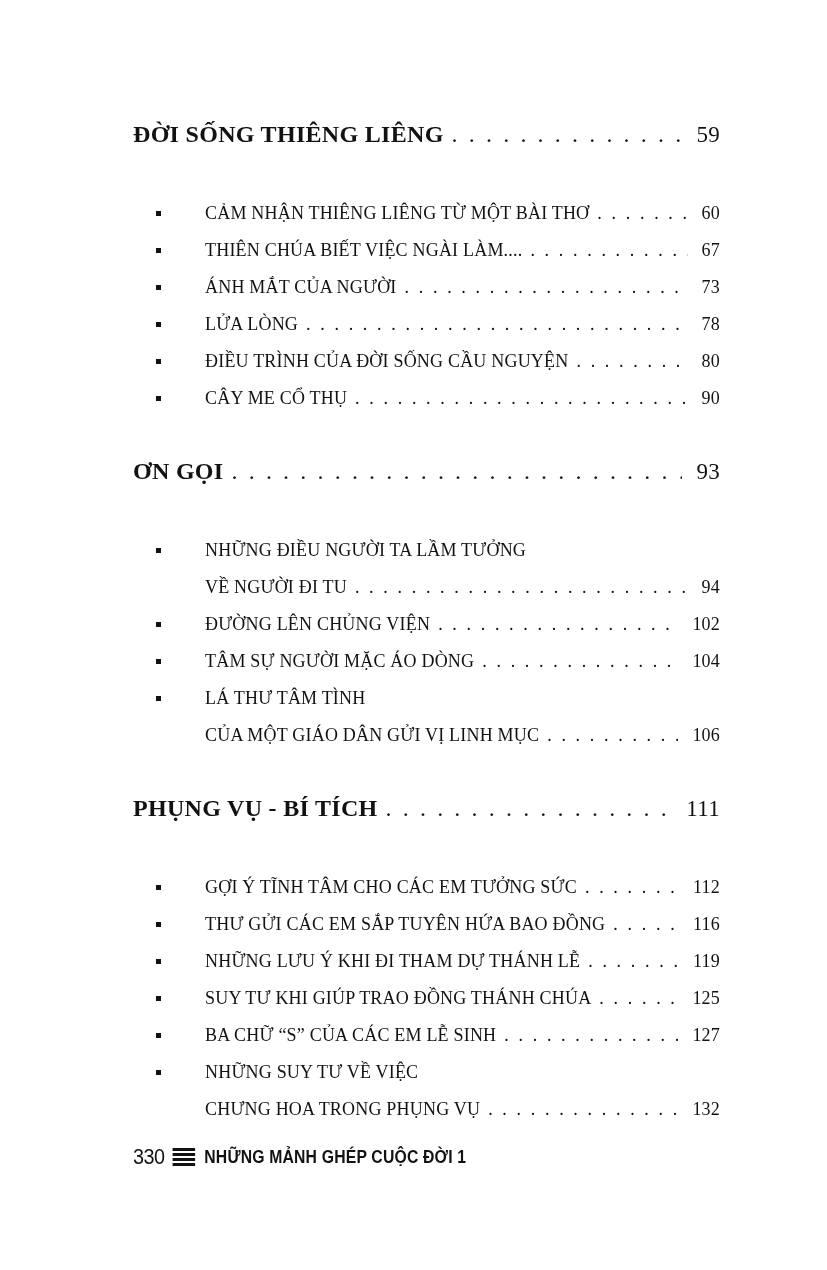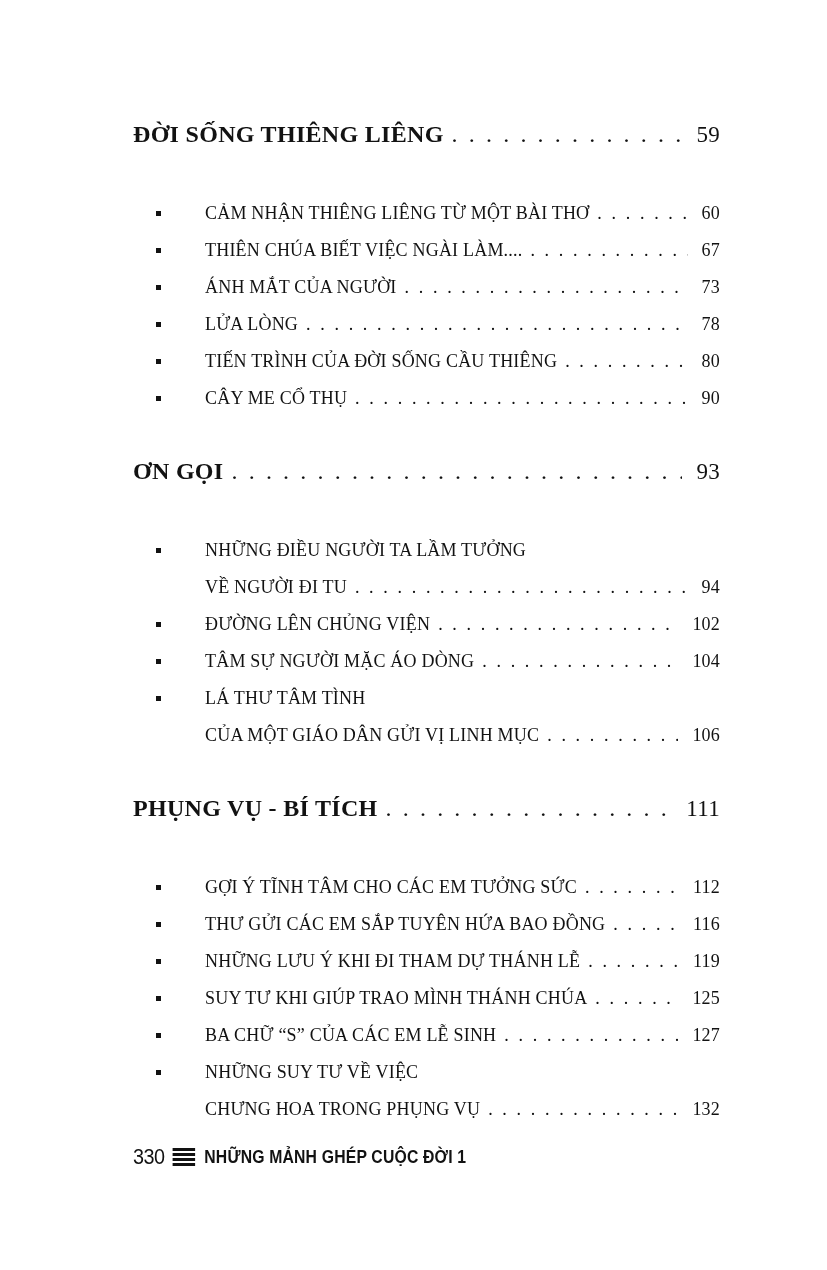--- a/index.html
+++ b/index.html
@@ -144,21 +144,21 @@
             <span class="dots"></span>
             <span class="page-num">78</span>
           </div>
         </div>
       </div>
 
       <div class="toc-item">
         <span class="bullet-icon"></span>
         <div class="item-body">
           <div class="toc-line">
-            <span class="label">TIẾN TRÌNH CỦA ĐỜI SỐNG CẦU THIÊNG</span>
+            <span class="label">ĐIỀU TRÌNH CỦA ĐỜI SỐNG CẦU NGUYỆN</span>
             <span class="dots"></span>
             <span class="page-num">80</span>
           </div>
         </div>
       </div>
 
       <div class="toc-item">
         <span class="bullet-icon"></span>
         <div class="item-body">
           <div class="toc-line">
@@ -271,21 +271,21 @@
             <span class="dots"></span>
             <span class="page-num">119</span>
           </div>
         </div>
       </div>
 
       <div class="toc-item">
         <span class="bullet-icon"></span>
         <div class="item-body">
           <div class="toc-line">
-            <span class="label">SUY TƯ KHI GIÚP TRAO MÌNH THÁNH CHÚA</span>
+            <span class="label">SUY TƯ KHI GIÚP TRAO ĐỒNG THÁNH CHÚA</span>
             <span class="dots"></span>
             <span class="page-num">125</span>
           </div>
         </div>
       </div>
 
       <div class="toc-item">
         <span class="bullet-icon"></span>
         <div class="item-body">
           <div class="toc-line">

